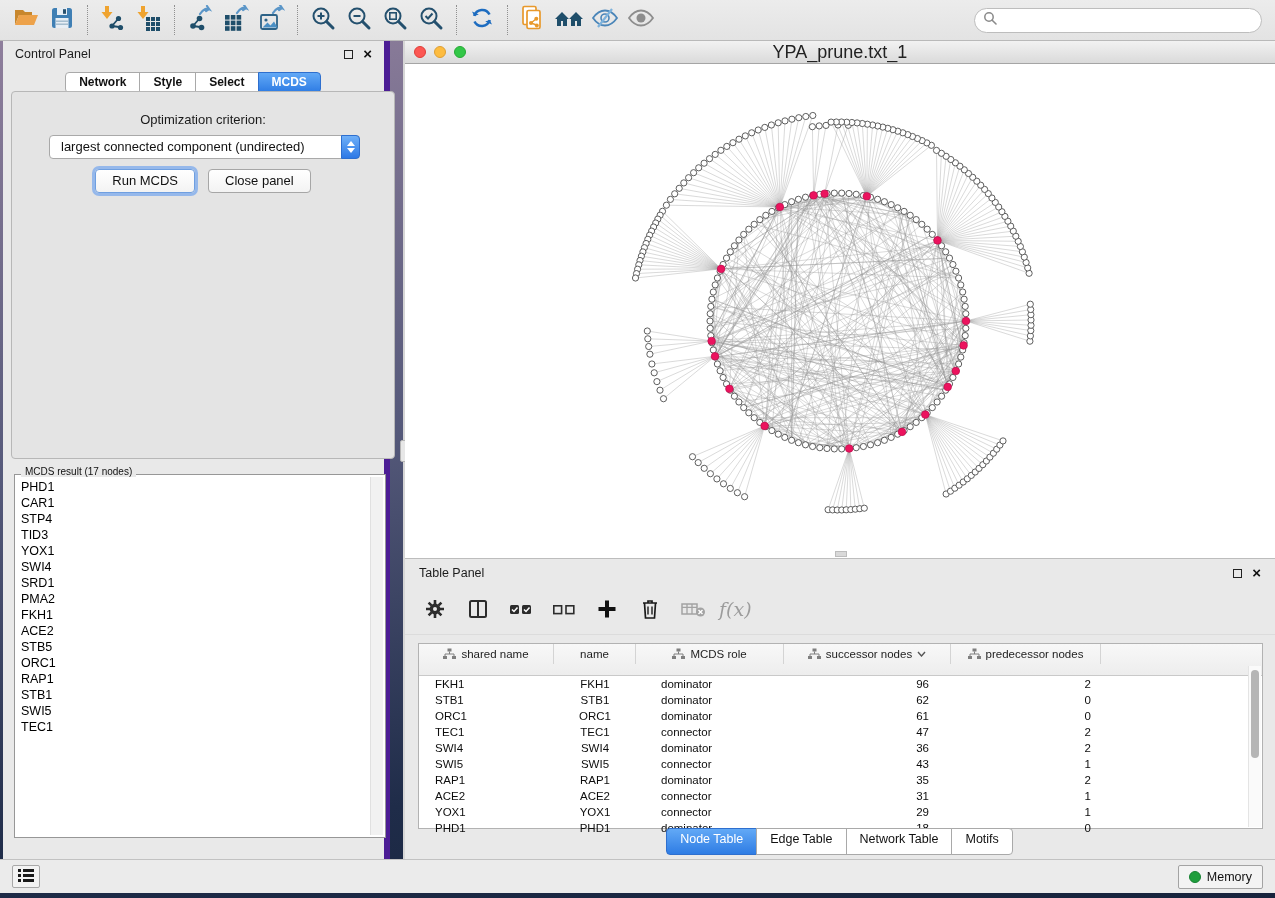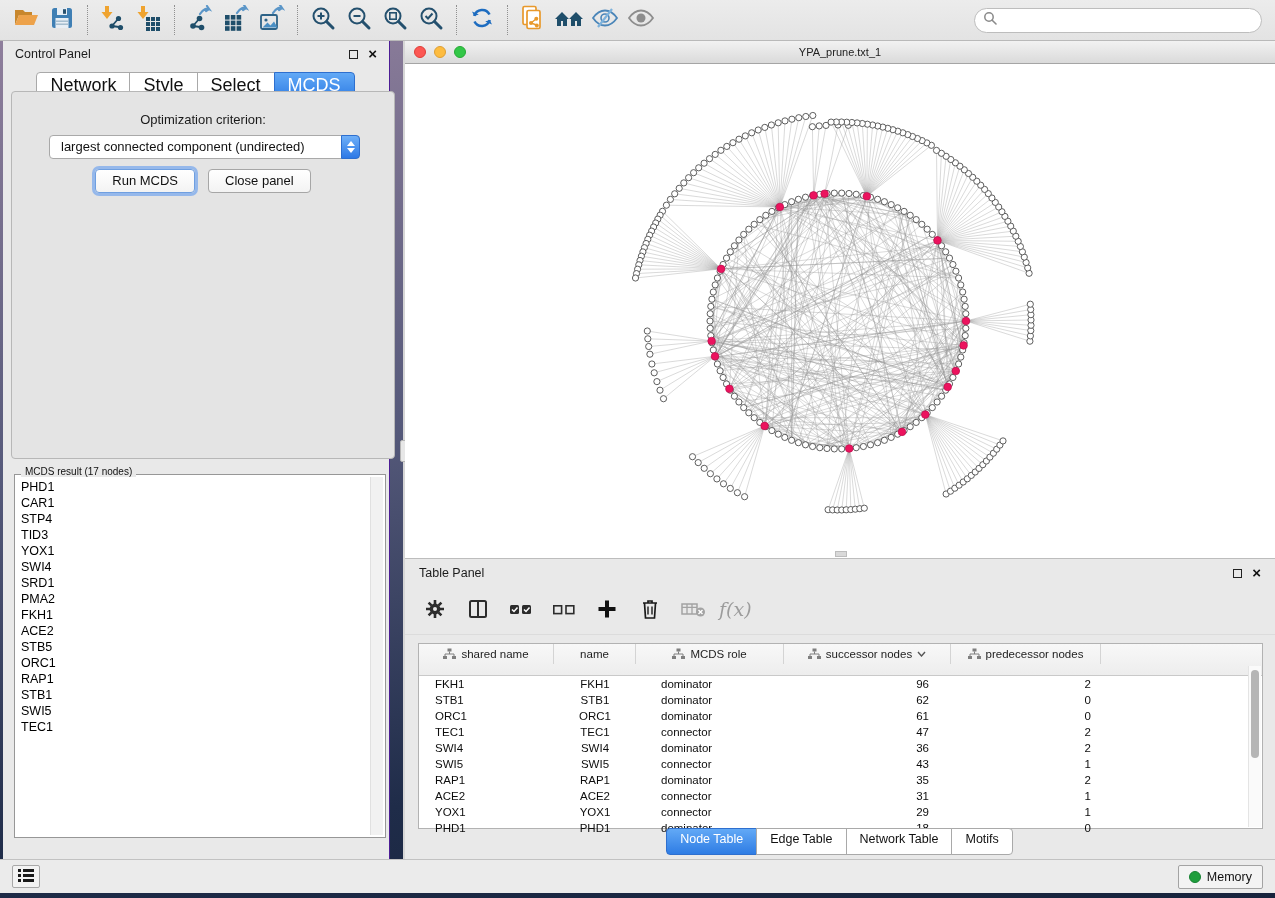--- a/index.html
+++ b/index.html
@@ -17,29 +17,29 @@
     display:flex; align-items:center; padding-left:8px;
   }
   .tb-btn { width:36px; height:34px; display:flex; align-items:center; justify-content:center; border-radius:4px; }
   .tb-sep { width:0; height:30px; border-left:1px dotted #909090; margin:0 7px; }
   .tb-search { margin-left:auto; margin-right:13px; width:288px; height:25px; background:#fff;
     border:1px solid #bdbdbd; border-radius:13px; display:flex; align-items:center; padding-left:8px; gap:5px; }
   .tb-search input { border:none; outline:none; flex:1; height:20px; font-size:12px; background:transparent; font-family:"Liberation Sans",sans-serif;}
   
   .control-panel {
     position:absolute; left:3px; top:41px; width:387px; height:818px;
-    background:#e9e9e9; border-right:1px solid #4c1d95;
+    background:#e9e9e9; border-right:6px solid #4c1d95;
   }
   .cp-header { position:absolute; left:0; top:0; right:0; height:26px; display:flex; align-items:center; padding:0 12px; }
   .panel-title { font-size:12.5px; color:#1c1c1c; }
   .win-ctrls { margin-left:auto; display:flex; align-items:center; gap:10px; }
   .float-ico { width:9px; height:9px; border:1.6px solid #222; display:inline-block; }
   .close-ico { font-weight:900; font-size:15px; line-height:10px; color:#111; }
   .cp-tabs { position:absolute; top:31px; left:0; right:0; display:flex; justify-content:center; }
-  .cp-tab { background:#fff; border:1px solid #a9a9a9; padding:2px 13px 3px; font-size:18px; margin-left:-1px; color:#111; }
+  .cp-tab { background:#fff; border:1px solid #a9a9a9; padding:2px 13px 3px; font-size:12px; margin-left:-1px; color:#111;font-weight:bold; }
   .cp-tab:first-child { border-radius:4px 0 0 4px; }
   .cp-tab:last-child { border-radius:0 4px 4px 0; }
   .cp-tab.active { background:linear-gradient(#62a9f6,#2e7ce4); border-color:#2e6fce; color:#fff; }
   .cp-content {
     position:absolute; left:8px; top:50px; width:384px; height:368px;
     background:#e4e4e4; border:1px solid #b7b7b7; border-radius:4px;
   }
   .criterion-label { position:absolute; top:20px; left:0; right:0; text-align:center; font-size:13px; color:#1a1a1a; }
   .criterion-select {
     position:absolute; left:37px; top:43px; width:311px; height:24px; background:#fff;
@@ -67,21 +67,21 @@
   
   .network-window { position:absolute; left:405px; top:41px; width:870px; height:517px; background:#fff; }
   .net-titlebar { position:absolute; left:0; top:0; right:0; height:23px;
     background:linear-gradient(#f2f2f2,#dadada); border-bottom:1px solid #a5a5a5;
     display:flex; align-items:center; }
   .traffic { display:flex; gap:8px; padding-left:9px; position:absolute; }
   .tl { width:12px; height:12px; border-radius:50%; }
   .tl.red { background:#fc5753; border:1px solid #df3e38; }
   .tl.yellow { background:#fdbc40; border:1px solid #de9f34; }
   .tl.green { background:#33c748; border:1px solid #27aa35; }
-  .net-title { flex:1; text-align:center; font-size:11px; color:#222; }
+  .net-title { flex:1; text-align:center; font-size:18px; color:#222; }
   .net-canvas { position:absolute; left:0; top:23px; right:0; bottom:0; background:#fff; }
   .net-canvas svg { position:absolute; left:0; top:0; width:100%; height:100%; }
   .h-handle { position:absolute; left:430px; bottom:1px; width:12px; height:6px; background:#d9d9d9; border:1px solid #bdbdbd; }
   
   .table-panel { position:absolute; left:405px; top:558px; width:870px; height:301px;
     background:#e9e9e9; border-top:1px solid #bdbdbd; }
   .tp-header { position:absolute; left:0; top:0; right:0; height:28px; display:flex; align-items:center; padding:0 14px; }
   .tp-toolbar { position:absolute; left:0; top:28px; right:0; height:48px; display:flex; align-items:center; gap:17px; padding-left:17px; border-bottom:1px solid #dcdcdc; }
   .tpt-btn { width:26px; height:26px; display:flex; align-items:center; justify-content:center; }
   .table-wrap { position:absolute; left:13px; top:84px; width:845px; height:186px; background:#fff; border:1px solid #b2b2b2; }

